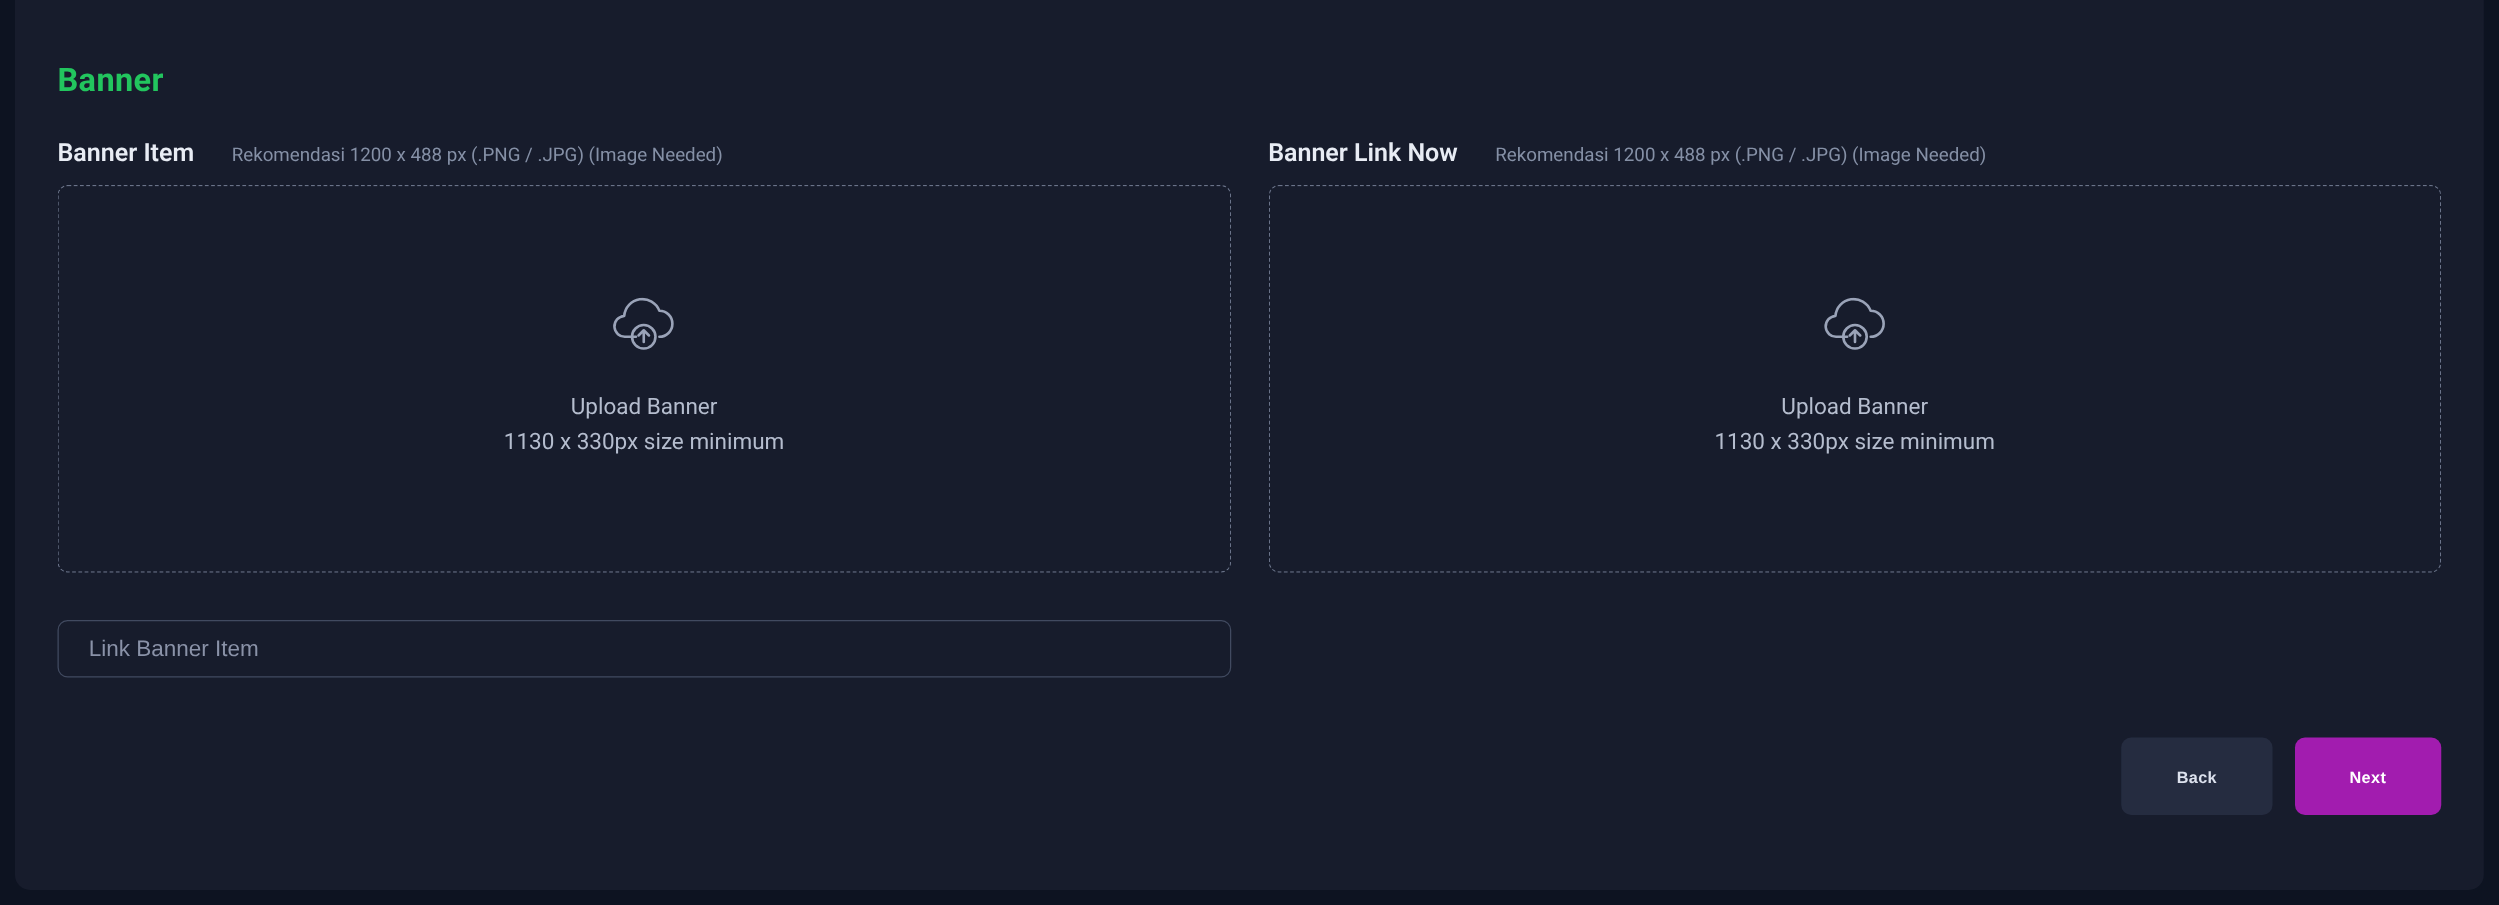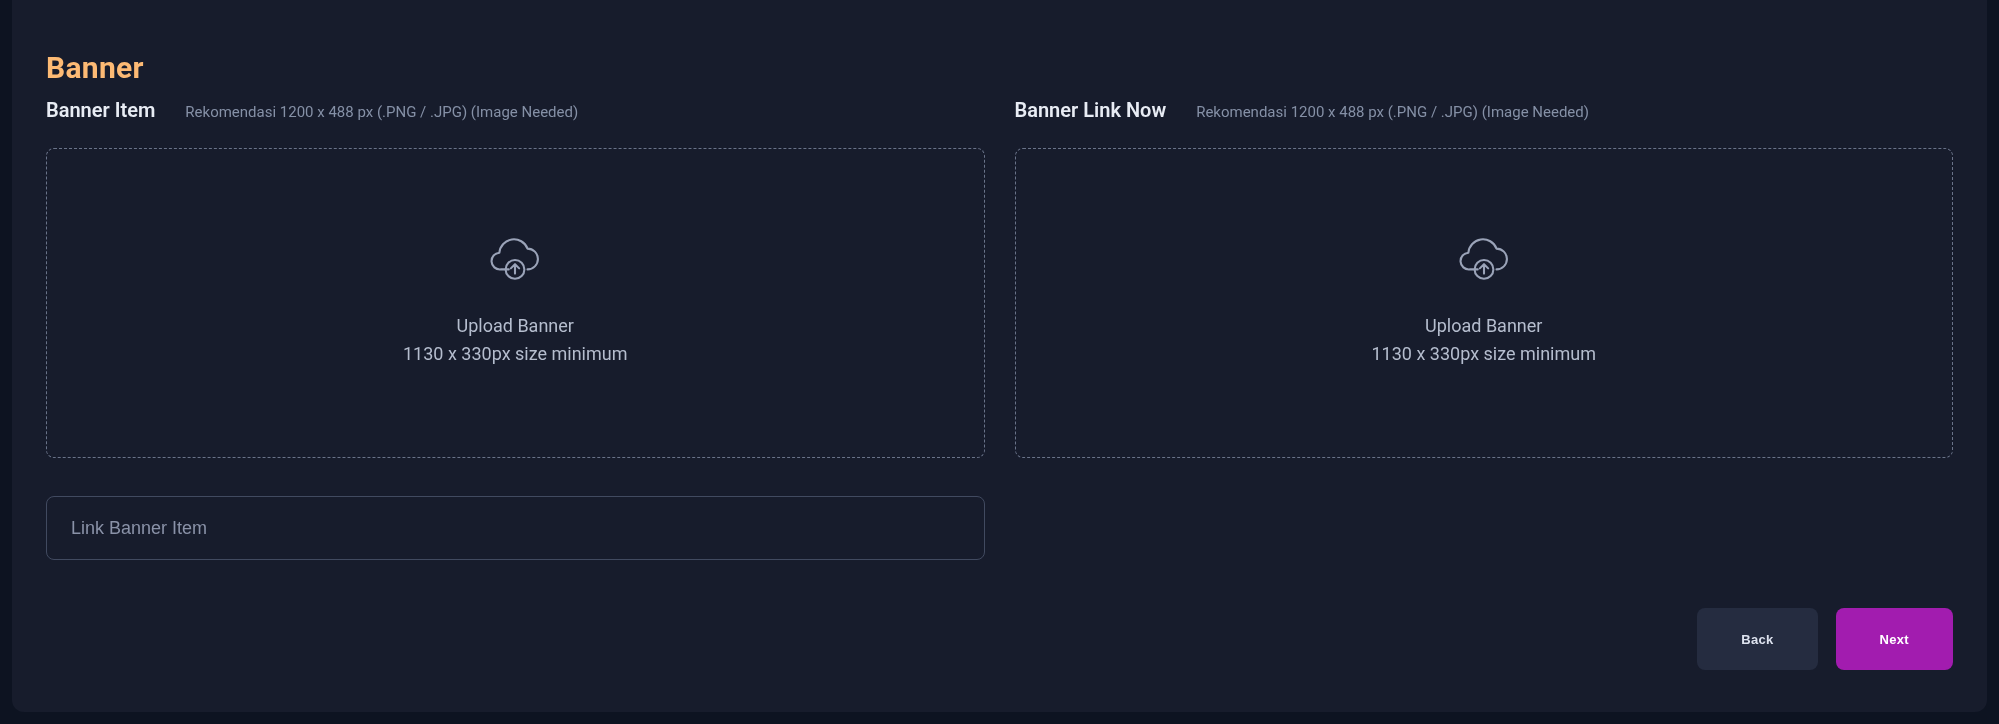--- a/index.html
+++ b/index.html
@@ -14,24 +14,24 @@
     position: absolute;
     left: 12px;
     right: 12px;
     top: 0;
     bottom: 12px;
     background: #171c2c;
     border-radius: 0 0 12px 12px;
     padding: 50px 34px 34px 34px;
   }
   .section-title {
-    font-size: 30px;
+    font-size: 26px;
     font-weight: 700;
-    color: #fdba74;
-    margin-bottom: 13px;
+    color: #22c55e;
+    margin-bottom: 30px;
     letter-spacing: 0.3px;
   }
   .columns {
     display: flex;
     gap: 30px;
   }
   .col { flex: 1; display: flex; flex-direction: column; }
   .field-label-row {
     display: flex;
     align-items: baseline;
@@ -50,28 +50,27 @@
   .dropzone {
     border: 1px dashed #6a7389;
     border-radius: 8px;
     height: 310px;
     display: flex;
     flex-direction: column;
     align-items: center;
     justify-content: center;
     gap: 28px;
     cursor: pointer;
-    margin-top: 12px;
   }
   .dropzone svg { width: 50px; height: 42px; stroke: #9aa3b8; fill: none; stroke-width: 2; }
   .drop-text { text-align: center; color: #b5bdce; font-size: 18px; line-height: 1.55; }
   .text-input {
     margin-top: 38px;
     width: 100%;
-    height: 64px;
+    height: 46px;
     background: transparent;
     border: 1px solid #414a60;
     border-radius: 8px;
     padding: 0 24px;
     font-size: 18px;
     color: #84cc16;
     outline: none;
   }
   .text-input::placeholder { color: #8a92a8; }
   .footer {

